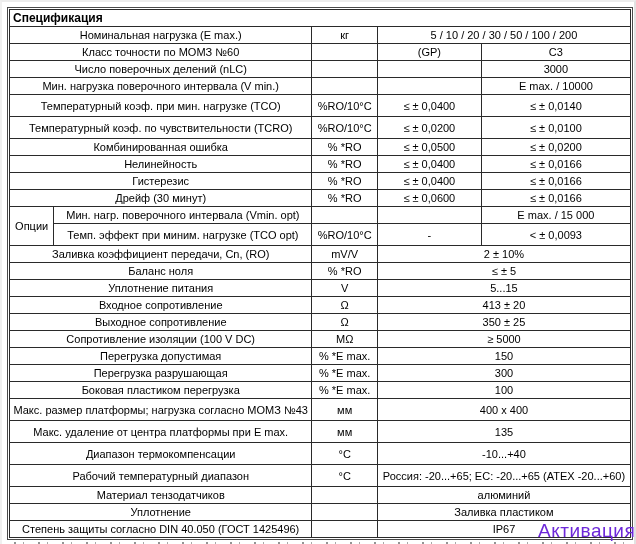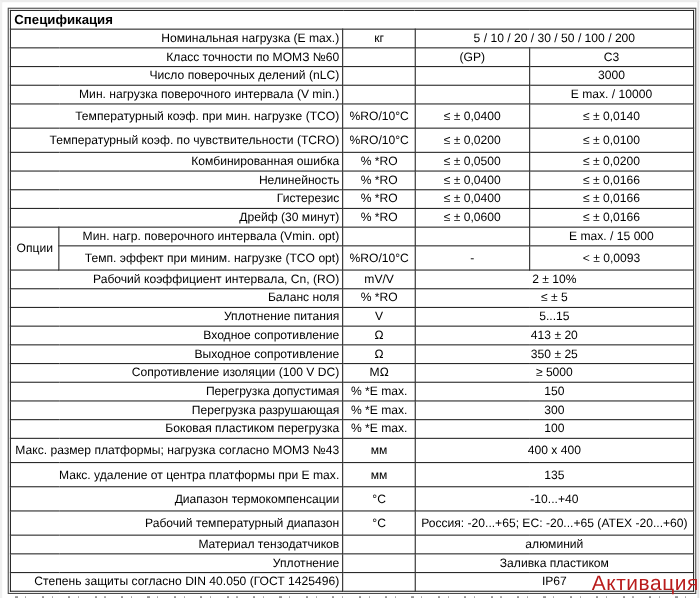--- a/index.html
+++ b/index.html
@@ -26,24 +26,24 @@
   }
   table.spec td{
     border:1px solid #2a2a2a;
     padding:0 3px;height:17px;
     vertical-align:middle;overflow:hidden;white-space:nowrap;
     box-sizing:border-box;
   }
   tr.tall td{height:22px;}
   td.title-cell{font-weight:bold;font-size:12px;height:18px;}
   td.unit,td.v1,td.v2,td.vm,td.opts{text-align:center;}
-  td.lbl,td.lbl-sub{text-align:right;}
+  td.lbl,td.lbl-sub{text-align:center;}
   .watermark{
     position:absolute;left:536px;top:518px;
-    font-size:19px;letter-spacing:.5px;color:#b91c1c;
+    font-size:19px;letter-spacing:.5px;color:#6d28d9;
     pointer-events:none;white-space:nowrap;
   }
   .clipped-line{
     position:absolute;left:6px;top:540px;width:616px;height:4px;
     background:repeating-linear-gradient(90deg,
       transparent 0 6px,#5a5a5a 6px 8px,transparent 8px 15px,
       #7a7a7a 15px 16px,transparent 16px 24px);
     opacity:.65;
   }
 </style>
@@ -143,21 +143,21 @@
         </tr>
 
         <tr class="tall">
           <td class="lbl-sub">Темп. эффект при миним. нагрузке (TCO opt)</td>
           <td class="unit">%RO/10°C</td>
           <td class="v1">-</td>
           <td class="v2">&lt; ± 0,0093</td>
         </tr>
 
         <tr>
-          <td class="lbl" colspan="2">Рабочий коэффициент интервала, Cn, (RO)</td>
+          <td class="lbl" colspan="2">Заливка коэффициент передачи, Cn, (RO)</td>
           <td class="unit">mV/V</td>
           <td class="vm" colspan="2">2 ± 10%</td>
         </tr>
 
         <tr>
           <td class="lbl" colspan="2">Баланс ноля</td>
           <td class="unit">% *RO</td>
           <td class="vm" colspan="2">≤ ± 5</td>
         </tr>
 

